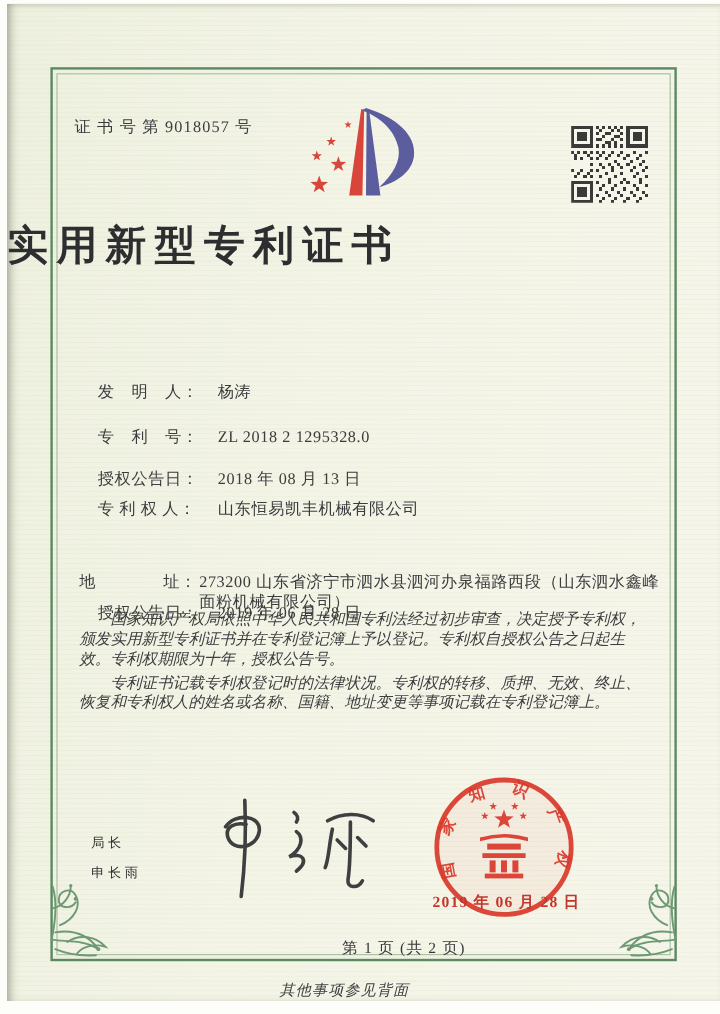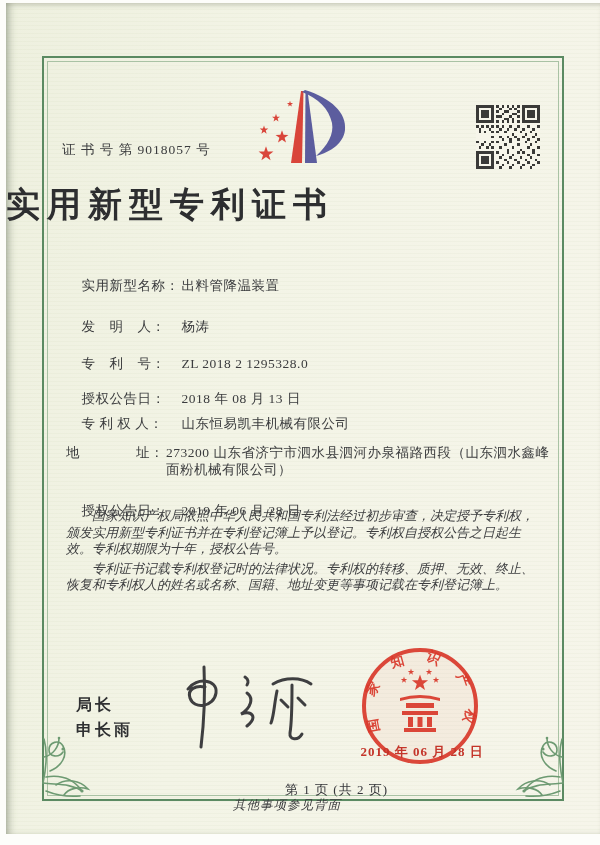--- a/index.html
+++ b/index.html
@@ -18,44 +18,44 @@
     background:repeating-linear-gradient(0deg, rgba(150,170,110,.05) 0 1px, transparent 1px 4px);
   }
   .frame{
     position:absolute;left:36px;top:53px;width:518px;height:741px;
     border:2px solid #5b8a62;
   }
   .frame-inner{
     position:absolute;inset:3px;border:1px solid #a9c2a4;
   }
   .cert-no{
-    position:absolute;left:56px;top:94px;font-size:13.5px;color:#3b3c3e;letter-spacing:1px;margin-top:44px;
+    position:absolute;left:56px;top:94px;font-size:13.5px;color:#3b3c3e;letter-spacing:1px;
   }
   .title{
     position:absolute;left:0;right:10px;top:179px;
     font-size:34px;font-weight:bold;letter-spacing:7px;color:#2d2e30;
   }
   .row{position:absolute;left:60px;font-size:13.5px;color:#3b3c3e;letter-spacing:.5px;white-space:pre;}
   .row .lbl{display:inline-block;width:100px;white-space:pre;}
-  .row-address{display:flex;white-space:normal;}
+  .row-address{display:flex;white-space:normal;margin-top:32px;}
   .row-address .lbl{flex:none;}
   .row-address .val{width:392px;line-height:17px;}
   .grant-pair2{position:absolute;left:330px;top:0;white-space:pre;}
   .paragraphs{
     position:absolute;left:60px;top:505px;width:470px;
     font-size:13px;line-height:16.5px;color:#3d3e40;font-style:italic;
   }
   .paragraphs p{margin:0 0 3px 0;text-indent:2em;}
-  .director{position:absolute;left:70px;font-size:16px;font-weight:bold;color:#2f3032;letter-spacing:3px;}
+  .director{position:absolute;left:70px;font-size:11px;font-weight:normal;color:#2f3032;letter-spacing:3px;}
   .footer-page{
     position:absolute;left:220px;top:778px;width:162px;text-align:right;
     font-size:13px;color:#35363a;letter-spacing:1px;
   }
   .back-note{
-    position:absolute;left:196px;top:794px;width:170px;text-align:center;
+    position:absolute;left:196px;top:814px;width:170px;text-align:center;
     font-size:12.5px;color:#3d3e40;font-style:italic;letter-spacing:1px;
   }
   .seal-date{
     position:absolute;left:338px;top:740px;width:156px;text-align:center;
     font-size:13px;color:#c4352a;letter-spacing:1px;font-weight:bold;
   }
   .logo-svg{position:absolute;left:233px;top:74px;}
   .qr{position:absolute;left:470px;top:102px;}
   .seal-svg{position:absolute;left:352px;top:641px;}
   .sig-svg{position:absolute;left:168px;top:656px;}
@@ -153,23 +153,20 @@
                M9,20h1v1h-1z M13,20h1v1h-1z M17,20h1v1h-1z M21,20h1v1h-1z
                M11,21h1v1h-1z M15,21h1v1h-1z M19,21h1v1h-1z M23,21h1v1h-1z
                M8,22h1v1h-1z M12,22h1v1h-1z M16,22h1v1h-1z M20,22h1v1h-1z M24,22h1v1h-1z
                M10,23h1v1h-1z M14,23h1v1h-1z M18,23h1v1h-1z M22,23h1v1h-1z
                M9,24h1v1h-1z M13,24h1v1h-1z M17,24h1v1h-1z M21,24h1v1h-1z"></path>
     </g>
   </svg>
 
   <div class="title">实用新型专利证书</div>
 
-  <div class="row" style="top:258px">
-    <span class="lbl">实用新型名称：</span><span class="val">出料管降温装置</span>
-  </div>
   <div class="row" style="top:299px">
     <span class="lbl">发　明　人：</span><span class="val">杨涛</span>
   </div>
   <div class="row" style="top:336px">
     <span class="lbl">专　利　号：</span><span class="val">ZL 2018 2 1295328.0</span>
   </div>
   <div class="row" style="top:371px">
     <span class="lbl">授权公告日：</span><span class="val">2018 年 08 月 13 日</span>
   </div>
   <div class="row" style="top:396px">

